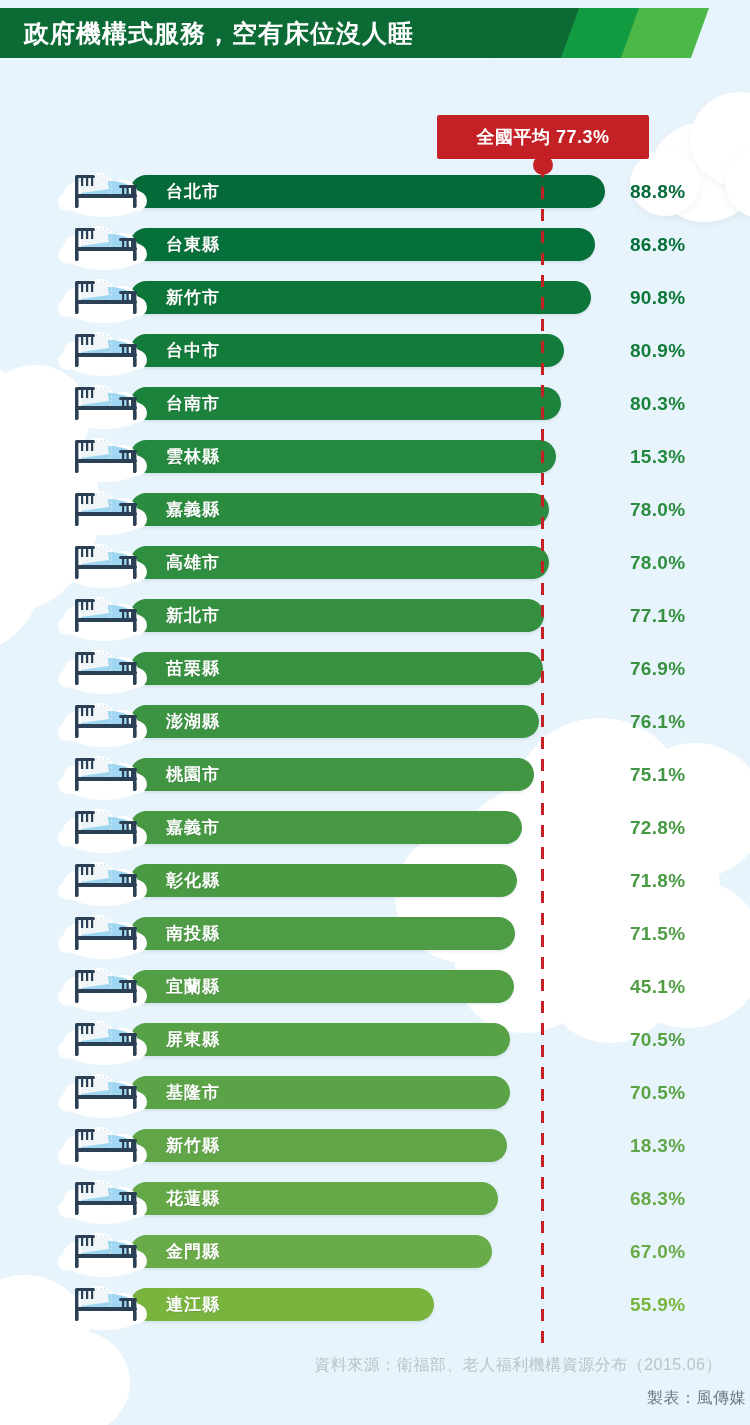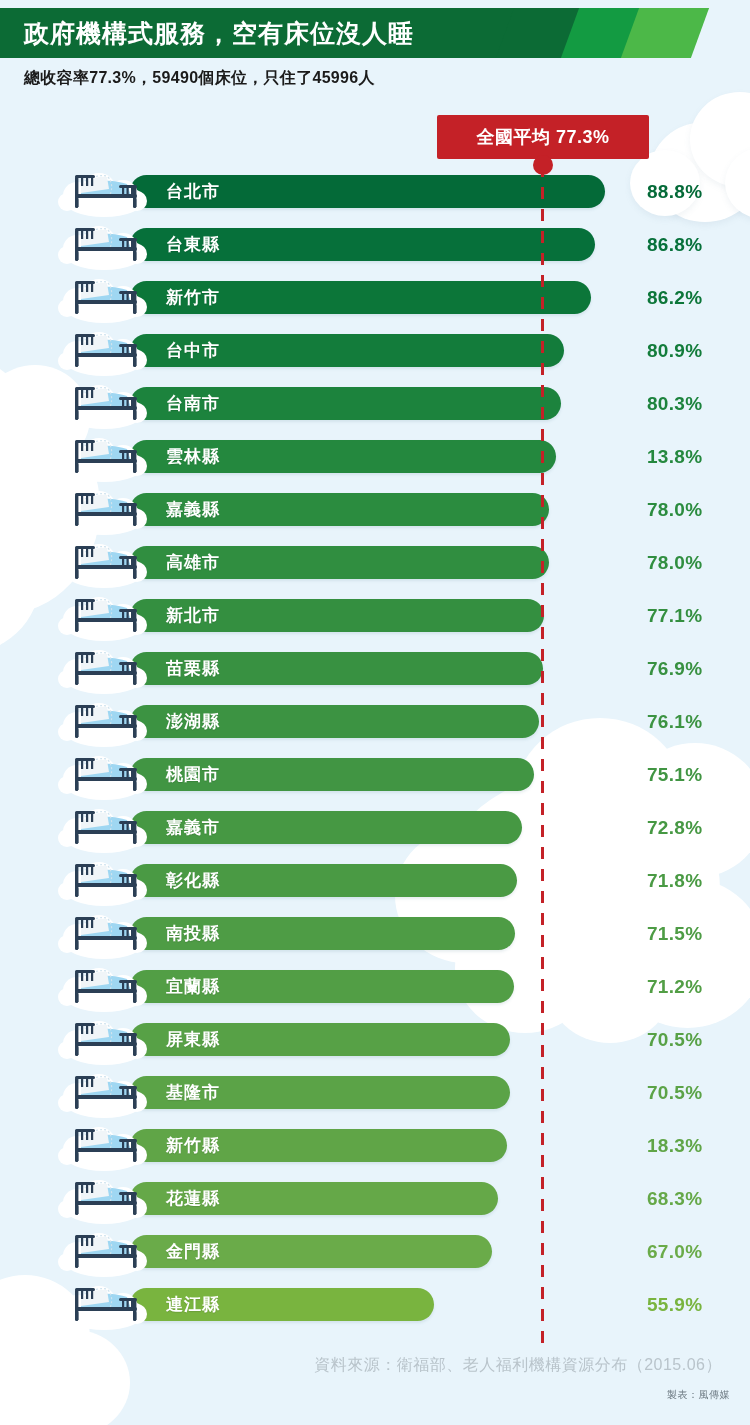--- a/index.html
+++ b/index.html
@@ -76,35 +76,35 @@
     box-shadow:0 2px 3px rgba(80,120,140,.13);
   }
   .bar-label{
     position:absolute;left:166px;top:10px;height:33px;line-height:33px;
     color:#ffffff;font-size:17px;font-weight:bold;white-space:nowrap;
     letter-spacing:1px;
     text-shadow:0 1px 1px rgba(0,0,0,.12);
     text-align:center;
   }
   .value{
-    position:absolute;left:647px;top:10px;height:33px;line-height:33px;
+    position:absolute;left:630px;top:10px;height:33px;line-height:33px;
     font-size:19px;font-weight:bold;white-space:nowrap;letter-spacing:.3px;
   }
 
   
   .bed-icon{position:absolute;left:55px;top:-3px;width:98px;height:58px;}
   .bed-icon svg{display:block;width:98px;height:58px;}
 
   
   #footer{position:absolute;left:0;top:1355px;width:750px;z-index:5;text-align:right;}
   #source{
     color:#b9c4cb;font-size:16px;padding-right:28px;letter-spacing:.5px;white-space:nowrap;
   }
   #credit{
-    color:#6d7a83;font-size:10px;padding-right:20px;margin-top:12px;
+    color:#6d7a83;font-size:16px;padding-right:4px;margin-top:12px;
     letter-spacing:.5px;white-space:nowrap;
   }
 </style>
 </head>
 <body>
 
 <div id="page">
 
   <div class="cloud-layer">
 
@@ -141,21 +141,20 @@
   </div>
 
   <div id="header">
     <div class="hdr-band" id="hdr-base"></div>
     <div class="hdr-band" id="hdr-b1"></div>
     <div class="hdr-band" id="hdr-b2"></div>
     <div class="hdr-band" id="hdr-b3"></div>
     <div id="title">政府機構式服務，空有床位沒人睡</div>
   </div>
 
-  <div id="subtitle">總收容率77.3%，59490個床位，只住了45996人</div>
 
   <div id="avg-badge">
     <span id="avg-badge-label">全國平均 77.3%</span>
   </div>
   <div id="avg-knob"></div>
   <div id="avg-line"></div>
 
   <div id="chart">
       <div class="row">
         <div class="bar" style="width: 475px; background: rgb(4, 106, 56);"></div>
@@ -250,21 +249,21 @@
             <rect x="36" y="14" width="2.2" height="10" fill="#2b3f55"></rect>
             <rect x="64" y="23" width="18" height="3" rx="1.5" fill="#2b3f55"></rect>
             <rect x="67" y="24" width="2.2" height="10" fill="#2b3f55"></rect>
             <rect x="71.5" y="24" width="2.2" height="10" fill="#2b3f55"></rect>
             <rect x="76" y="24" width="2.2" height="10" fill="#2b3f55"></rect>
             <rect x="20" y="36" width="3.4" height="10" rx="1.7" fill="#2b3f55"></rect>
             <rect x="78" y="36" width="3.4" height="10" rx="1.7" fill="#2b3f55"></rect>
           </svg>
         </div>
         <div class="bar-label">新竹市</div>
-        <div class="value" style="color: rgb(12, 118, 57);">86.2%</div>
+        <div class="value" style="color: rgb(12, 118, 57);">90.8%</div>
       </div>
       <div class="row">
         <div class="bar" style="width: 434px; background: rgb(19, 124, 59);"></div>
         <div class="bed-icon">
           <svg viewBox="0 0 98 58" xmlns="http://www.w3.org/2000/svg">
             <g>
               <ellipse cx="49" cy="38" rx="41" ry="17" fill="#ffffff"></ellipse>
               <circle cx="22" cy="34" r="14" fill="#ffffff"></circle>
               <circle cx="44" cy="28" r="17" fill="#ffffff"></circle>
               <circle cx="68" cy="33" r="15" fill="#ffffff"></circle>
@@ -352,21 +351,21 @@
             <rect x="36" y="14" width="2.2" height="10" fill="#2b3f55"></rect>
             <rect x="64" y="23" width="18" height="3" rx="1.5" fill="#2b3f55"></rect>
             <rect x="67" y="24" width="2.2" height="10" fill="#2b3f55"></rect>
             <rect x="71.5" y="24" width="2.2" height="10" fill="#2b3f55"></rect>
             <rect x="76" y="24" width="2.2" height="10" fill="#2b3f55"></rect>
             <rect x="20" y="36" width="3.4" height="10" rx="1.7" fill="#2b3f55"></rect>
             <rect x="78" y="36" width="3.4" height="10" rx="1.7" fill="#2b3f55"></rect>
           </svg>
         </div>
         <div class="bar-label">雲林縣</div>
-        <div class="value" style="color: rgb(36, 136, 62);">13.8%</div>
+        <div class="value" style="color: rgb(36, 136, 62);">15.3%</div>
       </div>
       <div class="row">
         <div class="bar" style="width: 419px; background: rgb(43, 140, 63);"></div>
         <div class="bed-icon">
           <svg viewBox="0 0 98 58" xmlns="http://www.w3.org/2000/svg">
             <g>
               <ellipse cx="49" cy="38" rx="41" ry="17" fill="#ffffff"></ellipse>
               <circle cx="22" cy="34" r="14" fill="#ffffff"></circle>
               <circle cx="44" cy="28" r="17" fill="#ffffff"></circle>
               <circle cx="68" cy="33" r="15" fill="#ffffff"></circle>
@@ -692,21 +691,21 @@
             <rect x="36" y="14" width="2.2" height="10" fill="#2b3f55"></rect>
             <rect x="64" y="23" width="18" height="3" rx="1.5" fill="#2b3f55"></rect>
             <rect x="67" y="24" width="2.2" height="10" fill="#2b3f55"></rect>
             <rect x="71.5" y="24" width="2.2" height="10" fill="#2b3f55"></rect>
             <rect x="76" y="24" width="2.2" height="10" fill="#2b3f55"></rect>
             <rect x="20" y="36" width="3.4" height="10" rx="1.7" fill="#2b3f55"></rect>
             <rect x="78" y="36" width="3.4" height="10" rx="1.7" fill="#2b3f55"></rect>
           </svg>
         </div>
         <div class="bar-label">宜蘭縣</div>
-        <div class="value" style="color: rgb(82, 158, 69);">71.2%</div>
+        <div class="value" style="color: rgb(82, 158, 69);">45.1%</div>
       </div>
       <div class="row">
         <div class="bar" style="width: 380px; background: rgb(87, 161, 70);"></div>
         <div class="bed-icon">
           <svg viewBox="0 0 98 58" xmlns="http://www.w3.org/2000/svg">
             <g>
               <ellipse cx="49" cy="38" rx="41" ry="17" fill="#ffffff"></ellipse>
               <circle cx="22" cy="34" r="14" fill="#ffffff"></circle>
               <circle cx="44" cy="28" r="17" fill="#ffffff"></circle>
               <circle cx="68" cy="33" r="15" fill="#ffffff"></circle>

